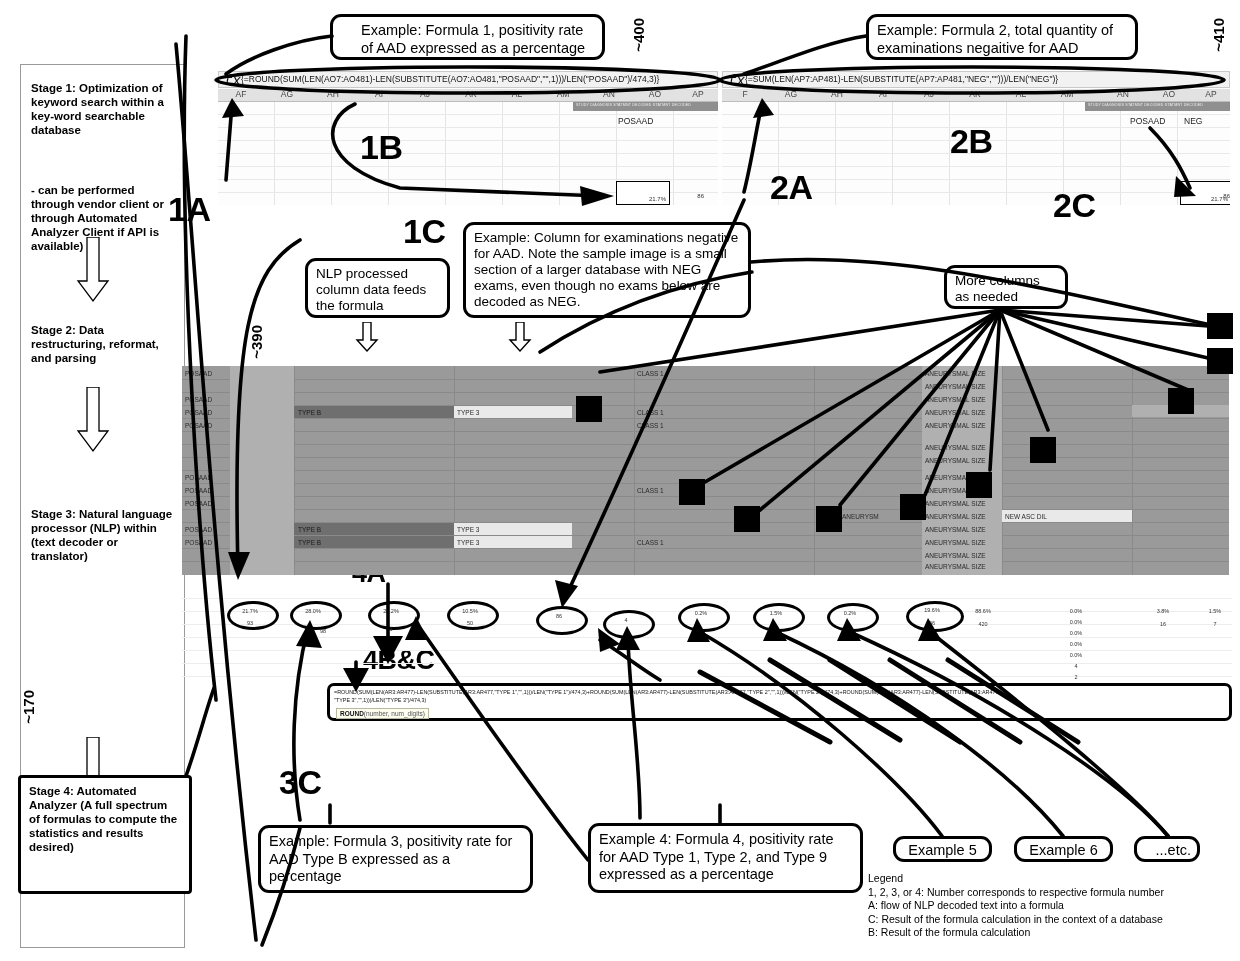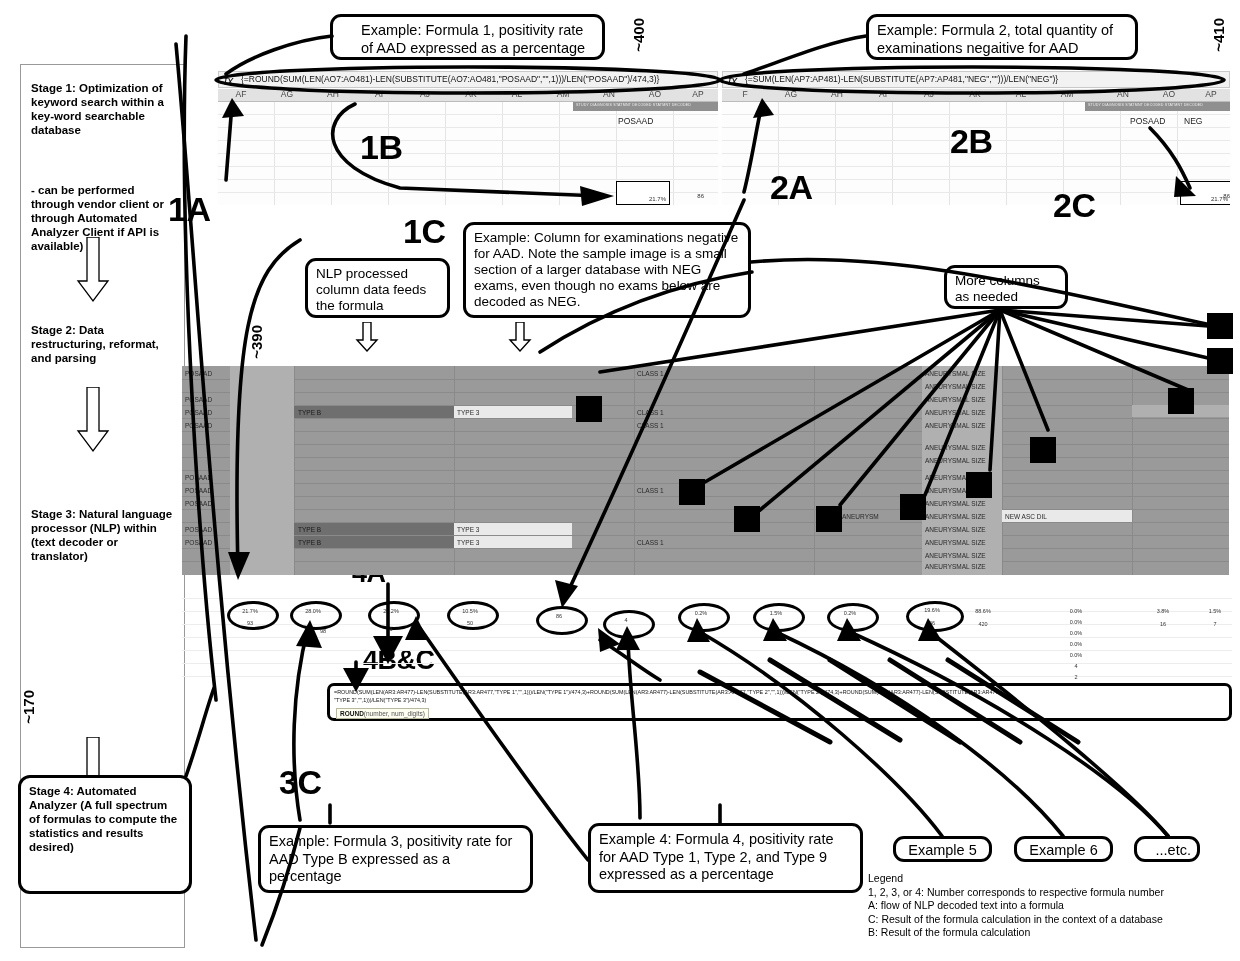--- a/index.html
+++ b/index.html
@@ -6,32 +6,32 @@
   body{width:1240px;height:961px;position:relative;overflow:hidden;
        font-family:"Liberation Sans",sans-serif;color:#000;}
   #root{position:absolute;inset:0;}
   .abs{position:absolute;}
 
   
   .stage-col{left:20px;top:64px;width:163px;height:882px;border:1px solid #999;background:#fff;}
   .stage-txt{position:absolute;left:10px;width:143px;font-weight:bold;font-size:11.5px;line-height:14px;}
   .stage-sub{position:absolute;left:10px;width:143px;font-weight:bold;font-size:11.5px;line-height:14px;}
   .dn-arrow{position:absolute;width:34px;height:66px;}
-  .stage4box{position:absolute;left:18px;top:775px;width:168px;height:113px;border:3px solid #000;border-radius:12px;background:#fff;}
+  .stage4box{position:absolute;left:18px;top:775px;width:168px;height:113px;border:3px solid #000;border-radius:4px;background:#fff;}
 
   
   .callout{position:absolute;background:#fff;border:3px solid #000;border-radius:11px;
            font-size:14.5px;line-height:17.5px;padding:5px 8px;box-sizing:border-box;}
   .callout.sm{font-size:13.5px;line-height:16px;}
 
   
   .sheet{position:absolute;background:#fdfdfd;overflow:hidden;}
   .fbar{position:absolute;height:17px;background:#f2f2f2;border:1px solid #c9c9c9;box-sizing:border-box;
         font-size:8.5px;line-height:15px;color:#111;white-space:nowrap;overflow:hidden;padding-left:22px;}
-  .fx{position:absolute;left:5px;top:2px;font-style:italic;font-size:12px;font-family:Liberation Sans, sans-serif;}
+  .fx{position:absolute;left:5px;top:2px;font-style:italic;font-size:14px;font-family:Liberation Mono, monospace;}
   .colhdr{position:absolute;height:12px;background:#e2e2e2;border-bottom:1px solid #bcbcbc;}
   .colhdr span{position:absolute;top:0;font-size:8.5px;color:#444;text-align:center;}
   .gridbg{position:absolute;background:
       repeating-linear-gradient(to bottom,transparent 0 12px,#e9e9e9 12px 13px),
       repeating-linear-gradient(to right,transparent 0 56px,#e4e4e4 56px 57px);}
   .darkhdr{position:absolute;background:#8f8f8f;font-size:3.6px;color:#efefef;letter-spacing:.2px;
            white-space:nowrap;overflow:hidden;line-height:7px;}
   .cellv{position:absolute;font-size:8.5px;color:#222;}
   .resbox{position:absolute;border:1px solid #000;background:#fff;}
   .resnum{position:absolute;font-size:6px;color:#333;text-align:right;}

